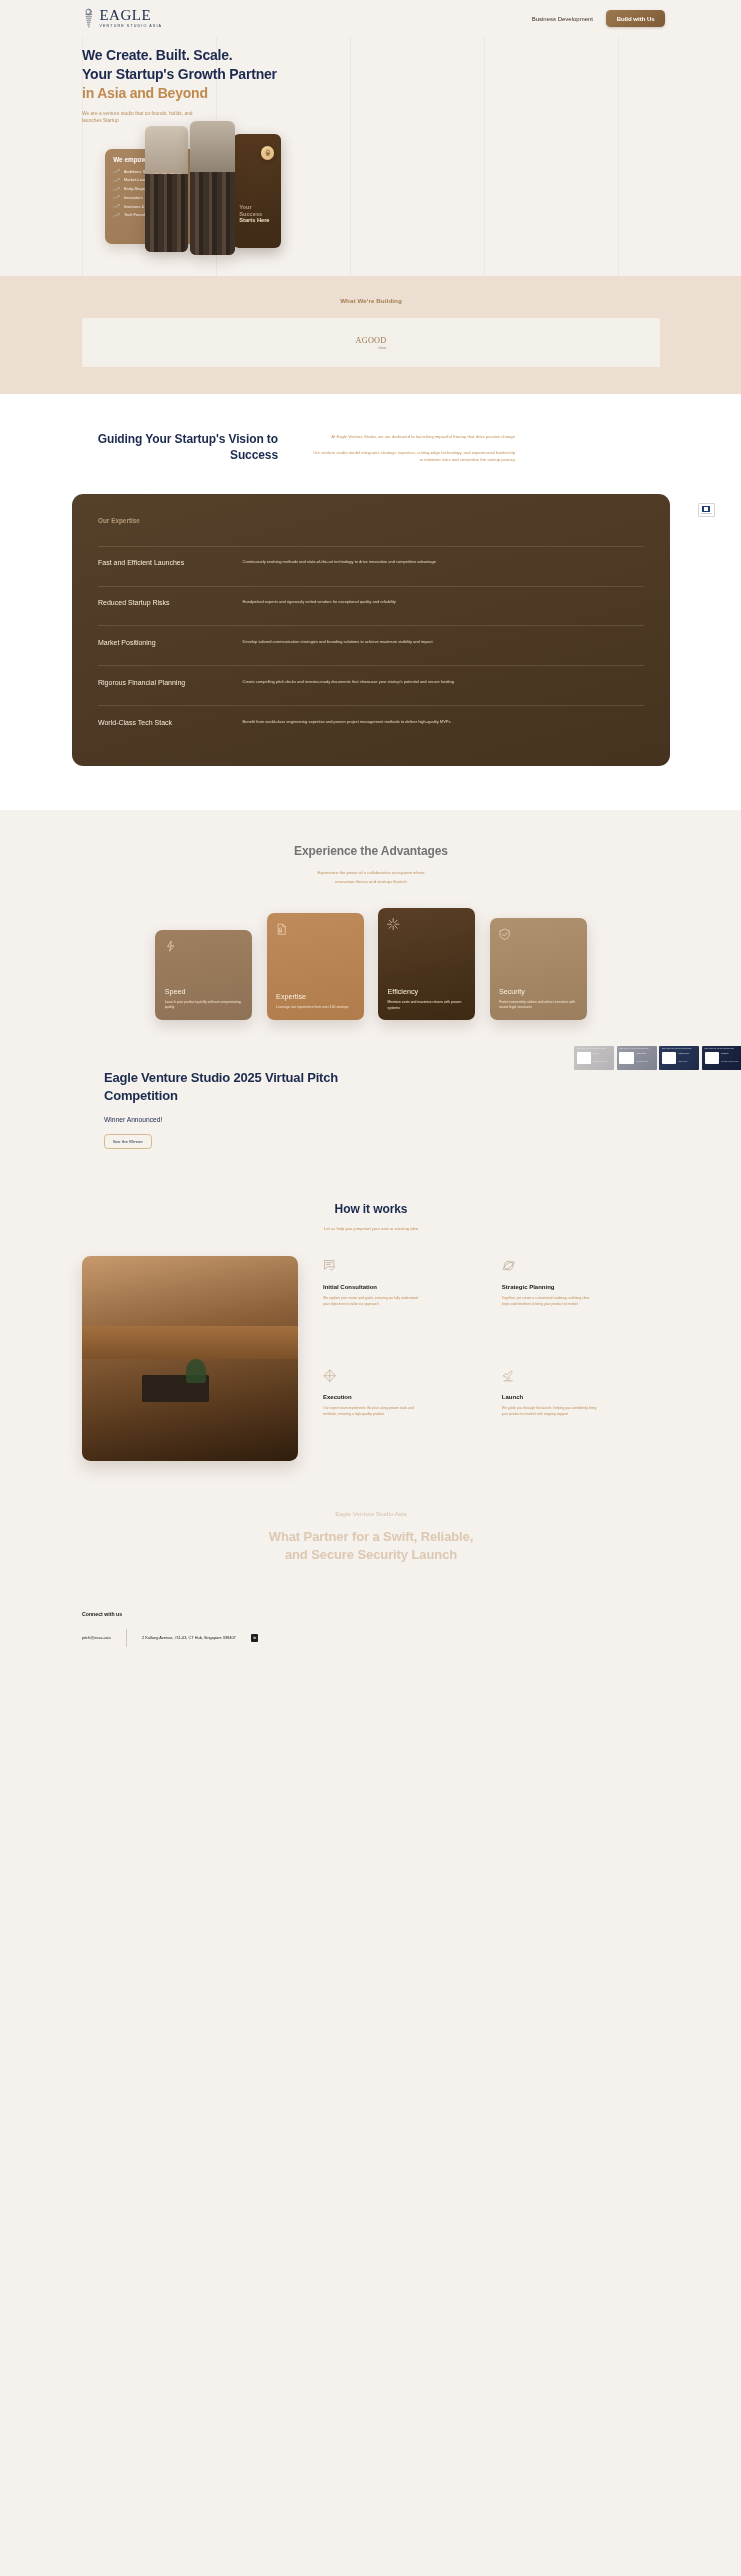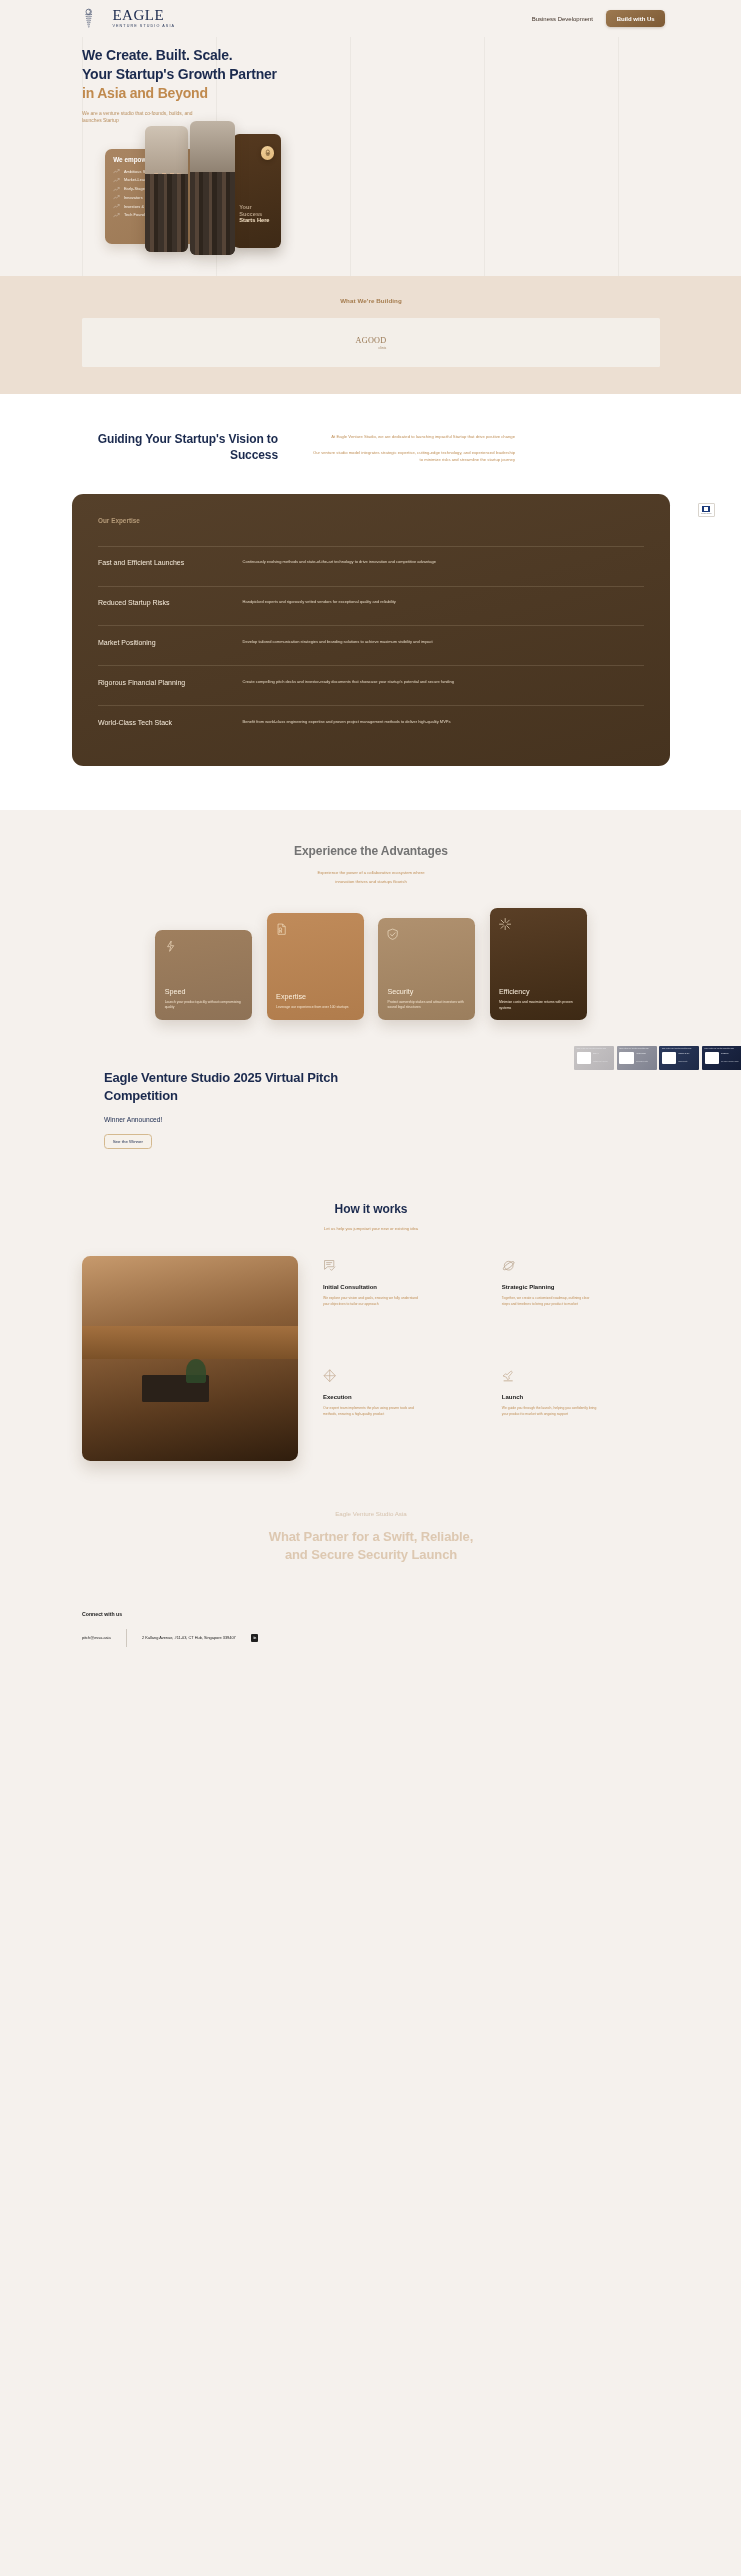--- a/index.html
+++ b/index.html
@@ -11,21 +11,21 @@
     -webkit-font-smoothing:antialiased;
   }
   .page{width:742px;position:relative;overflow:hidden;}
 
   
   .header{
     height:37px;background:#f5f1ed;
     display:flex;align-items:center;justify-content:space-between;
     padding:0 77px 0 82px;position:relative;z-index:40;
   }
-  .logo-wrap{display:flex;align-items:center;gap:17px;}
+  .logo-wrap{display:flex;align-items:center;gap:4px;}
   .logo-mark{width:13.4px;height:24px;position:relative;flex:0 0 auto;}
   .logo-text{display:flex;flex-direction:column;line-height:1;}
   .logo-name{
     font-family:"Liberation Serif","DejaVu Serif",serif;
     font-size:15px;letter-spacing:0.5px;color:#1b2a4e;font-weight:400;
   }
   .logo-sub{
     font-size:3.7px;letter-spacing:1.1px;color:#2b3a5c;margin-top:1.5px;text-align:right;
   }
   .nav-right{display:flex;align-items:center;gap:13.4px;}
@@ -410,50 +410,50 @@
             <path d="M4 2h9l5 5v15H4z" fill="none" stroke="#f7e6cb" stroke-width="1.2" stroke-linejoin="round"></path>
             <path d="M13 2v5h5" fill="none" stroke="#f7e6cb" stroke-width="1.2"></path>
             <circle cx="8.5" cy="12" r="2.6" fill="none" stroke="#f7e6cb" stroke-width="1.2"></circle>
             <path d="M6.6 14.2 L6 18.4 l2.5-1.4 2.5 1.4-.6-4.2" fill="none" stroke="#f7e6cb" stroke-width="1.2" stroke-linejoin="round"></path>
           </svg>
         </span>
         <h3>Expertise</h3>
         <p>Leverage our experience from over 100 startups</p>
       </div>
 
-      <div class="adv-card card-security">
-        <span class="ic">
-          <svg width="11.3" height="12.4" viewBox="0 0 22 24">
-            <path d="M11 2 L20 5.5 v7 c0 5-4 8.3-9 9.5 -5-1.2-9-4.5-9-9.5v-7z" fill="none" stroke="#f7e8d0" stroke-width="1.2" stroke-linejoin="round"></path>
-            <path d="M7 12.5 L10 15.3 L15.6 9.4" fill="none" stroke="#f7e8d0" stroke-width="1.3" stroke-linecap="round"></path>
-          </svg>
-        </span>
-        <h3>Security</h3>
-        <p>Protect ownership stakes and attract investors with sound legal structures</p>
-      </div>
-
       <div class="adv-card card-efficiency">
         <span class="ic">
           <svg width="12.4" height="12.4" viewBox="0 0 24 24">
             <g stroke="#f3e3c8" stroke-width="1.3" stroke-linecap="round">
               <path d="M12 1v7"></path>
                 <path d="M12 16v7"></path>
                 <path d="M1 12h7"></path>
                 <path d="M16 12h7"></path>
               <path d="M4.2 4.2l5 5"></path>
                 <path d="M14.8 14.8l5 5"></path>
                 <path d="M19.8 4.2l-5 5"></path>
                 <path d="M9.2 14.8l-5 5"></path>
             </g>
           </svg>
         </span>
         <h3>Efficiency</h3>
         <p>Minimize costs and maximize returns with proven systems</p>
       </div>
 
+      <div class="adv-card card-security">
+        <span class="ic">
+          <svg width="11.3" height="12.4" viewBox="0 0 22 24">
+            <path d="M11 2 L20 5.5 v7 c0 5-4 8.3-9 9.5 -5-1.2-9-4.5-9-9.5v-7z" fill="none" stroke="#f7e8d0" stroke-width="1.2" stroke-linejoin="round"></path>
+            <path d="M7 12.5 L10 15.3 L15.6 9.4" fill="none" stroke="#f7e8d0" stroke-width="1.3" stroke-linecap="round"></path>
+          </svg>
+        </span>
+        <h3>Security</h3>
+        <p>Protect ownership stakes and attract investors with sound legal structures</p>
+      </div>
+
     </div>
   </section>
 
   <section class="pitch">
     <div class="pitch-inner">
       <div class="pitch-thumbs">
         <div class="thumb th1">
           <div class="t-hdr">Eagle Venture Lab Asia
 Pitch Competition 2025</div>
           <div class="t-body">

